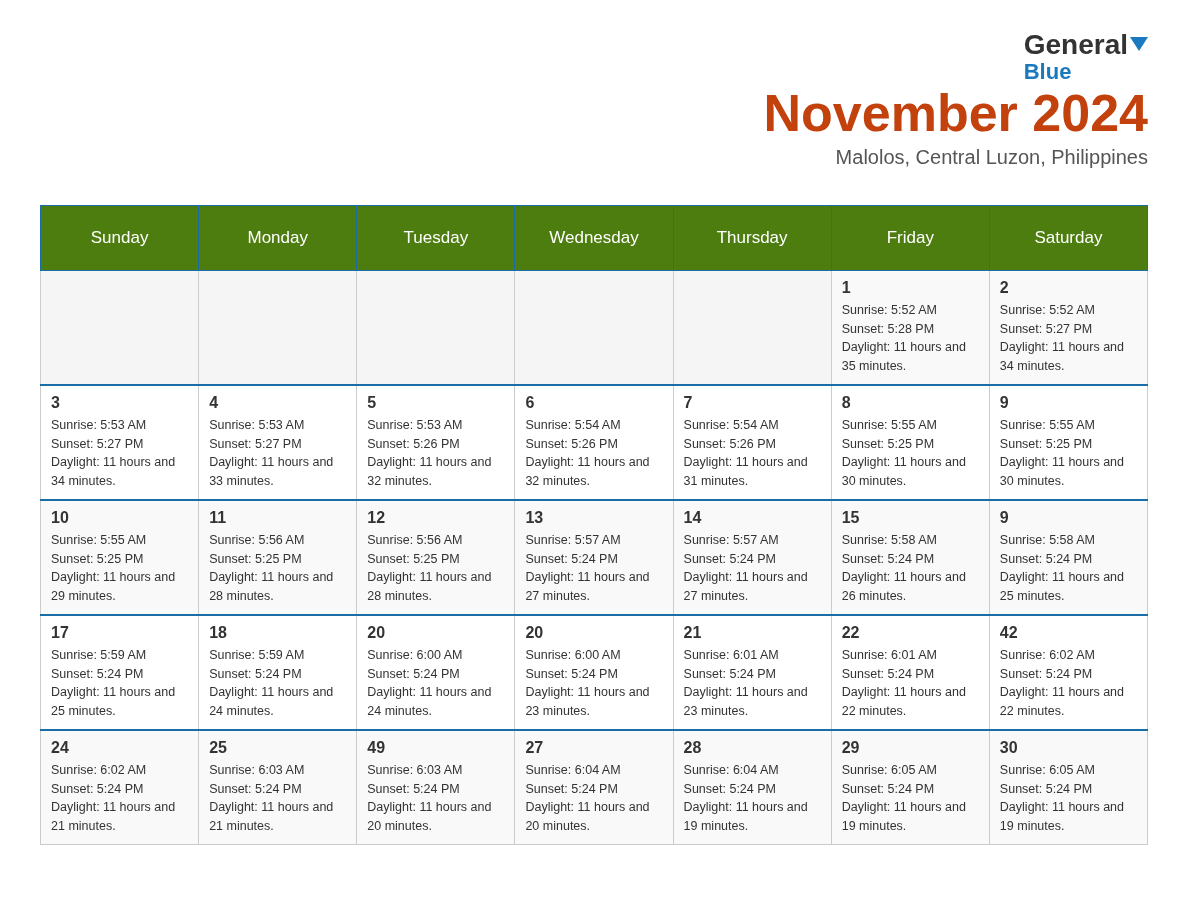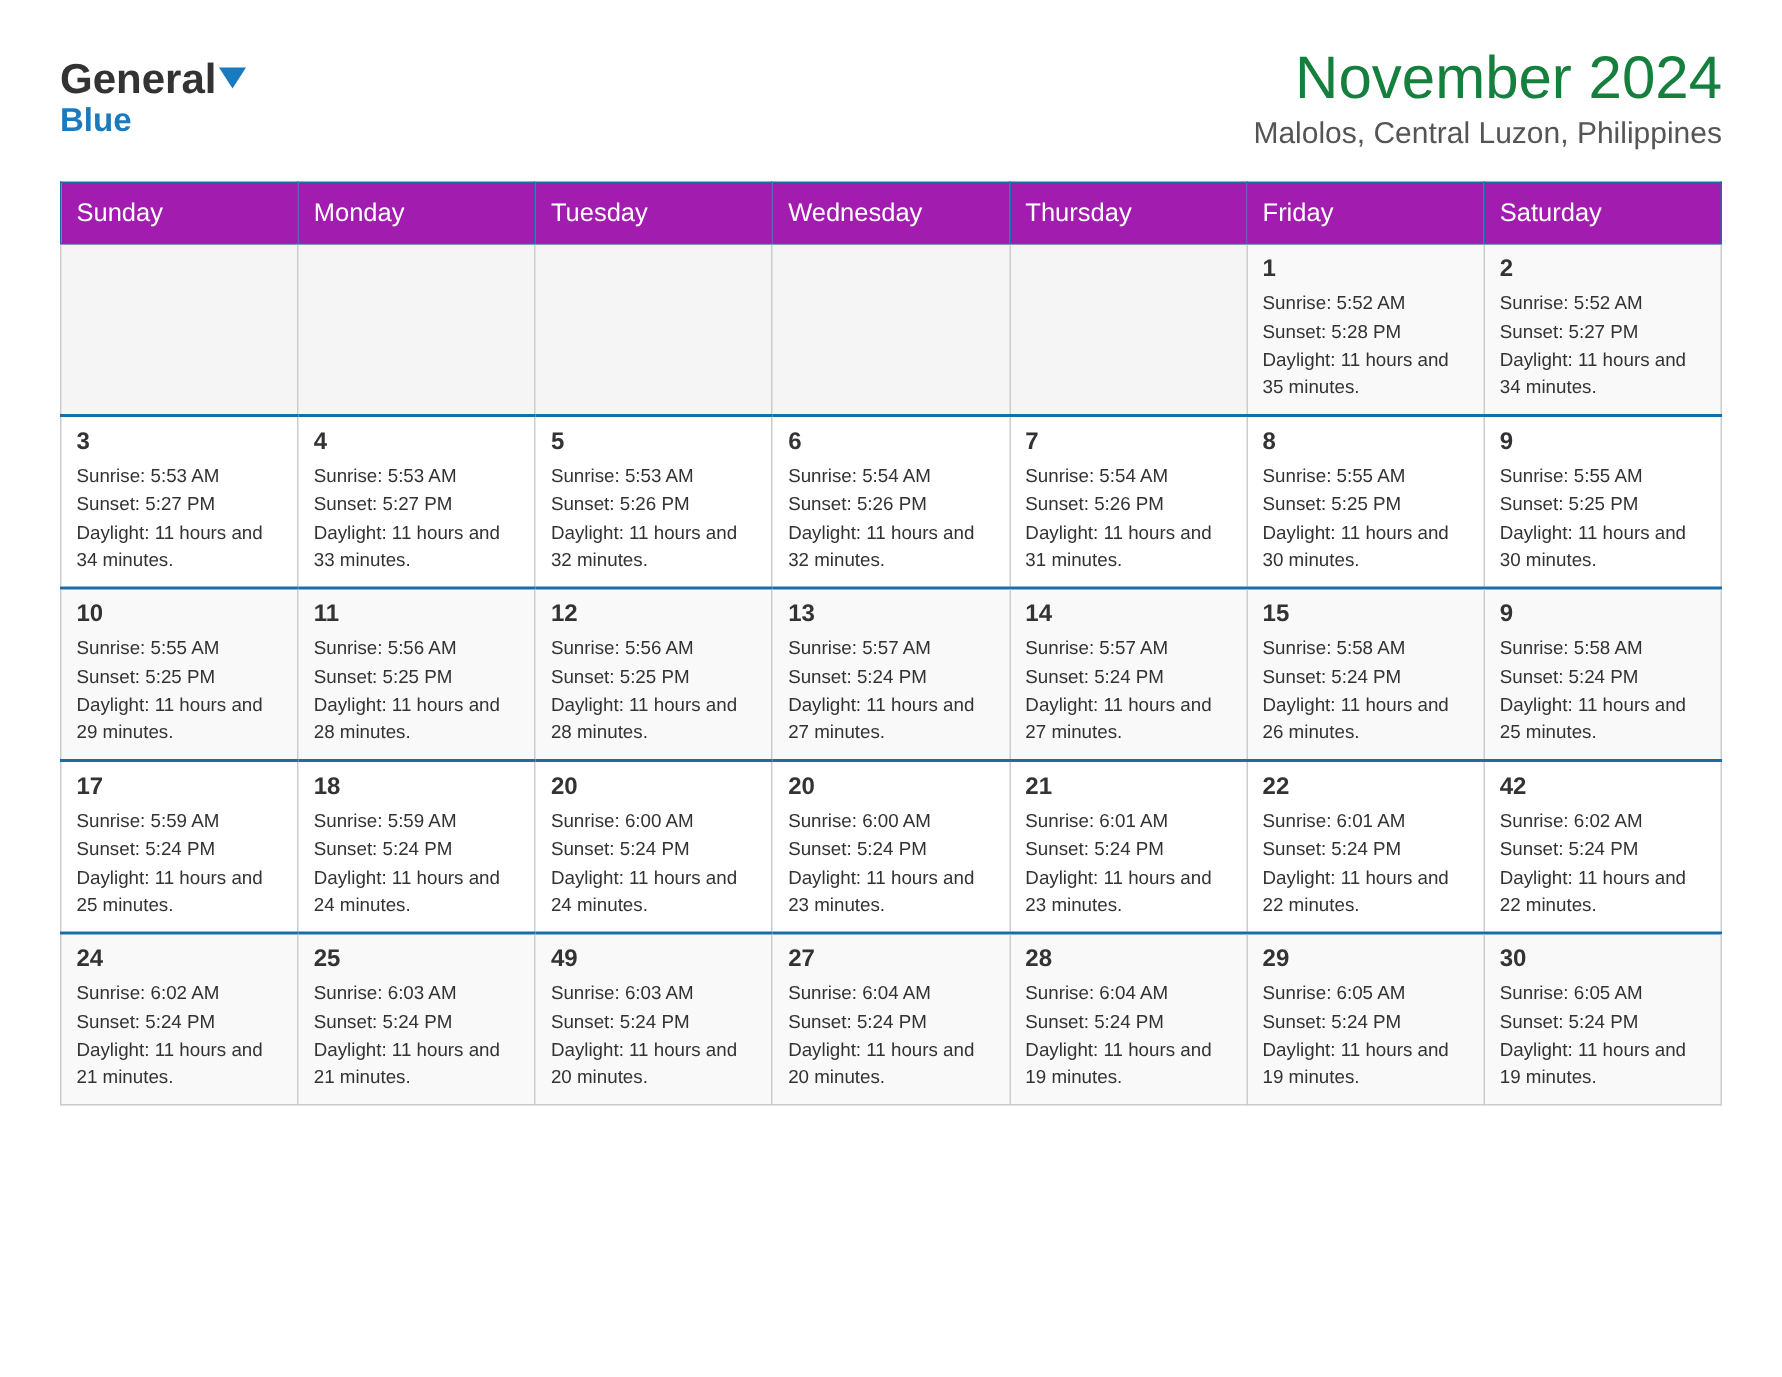--- a/index.html
+++ b/index.html
@@ -5,22 +5,23 @@
     * { box-sizing: border-box; margin: 0; padding: 0; }
     body {
       font-family: Arial, sans-serif;
       background: #ffffff;
       padding: 30px 40px;
       color: #333;
     }
     .header-row {
       display: flex;
       justify-content: space-between;
-      align-items: center;
-      margin-bottom: 20px;
+      align-items: flex-end;
+      margin-bottom: 36px;
+      flex-direction: column;
     }
     .logo {
       display: flex;
       flex-direction: column;
       align-items: flex-start;
     }
     .logo-text {
       font-size: 28px;
       font-weight: bold;
       color: #333;
@@ -41,42 +42,42 @@
     .logo-underline {
       font-size: 22px;
       font-weight: bold;
       color: #1a7abf;
       margin-top: -2px;
     }
     .title-block {
       text-align: right;
     }
     .main-title {
-      font-size: 40px;
-      font-weight: normal;
-      color: #15803d;
+      font-size: 52px;
+      font-weight: bold;
+      color: #c2410c;
       line-height: 1.1;
     }
     .subtitle {
       font-size: 20px;
       color: #555;
       margin-top: 4px;
     }
     .calendar {
       width: 100%;
       border-collapse: collapse;
       border: 1.5px solid #1a6ea8;
     }
     .calendar th {
-      background-color: #a21caf;
+      background-color: #4d7c0f;
       color: #ffffff;
       font-size: 17px;
       font-weight: normal;
-      padding: 10px 10px;
-      text-align: left;
+      padding: 22px 10px;
+      text-align: center;
       border: 1px solid #1a6ea8;
     }
     .calendar td {
       vertical-align: top;
       padding: 8px 10px;
       border: 1px solid #ccc;
       font-size: 13px;
       color: #333;
       width: calc(100% / 7);
       min-height: 95px;

